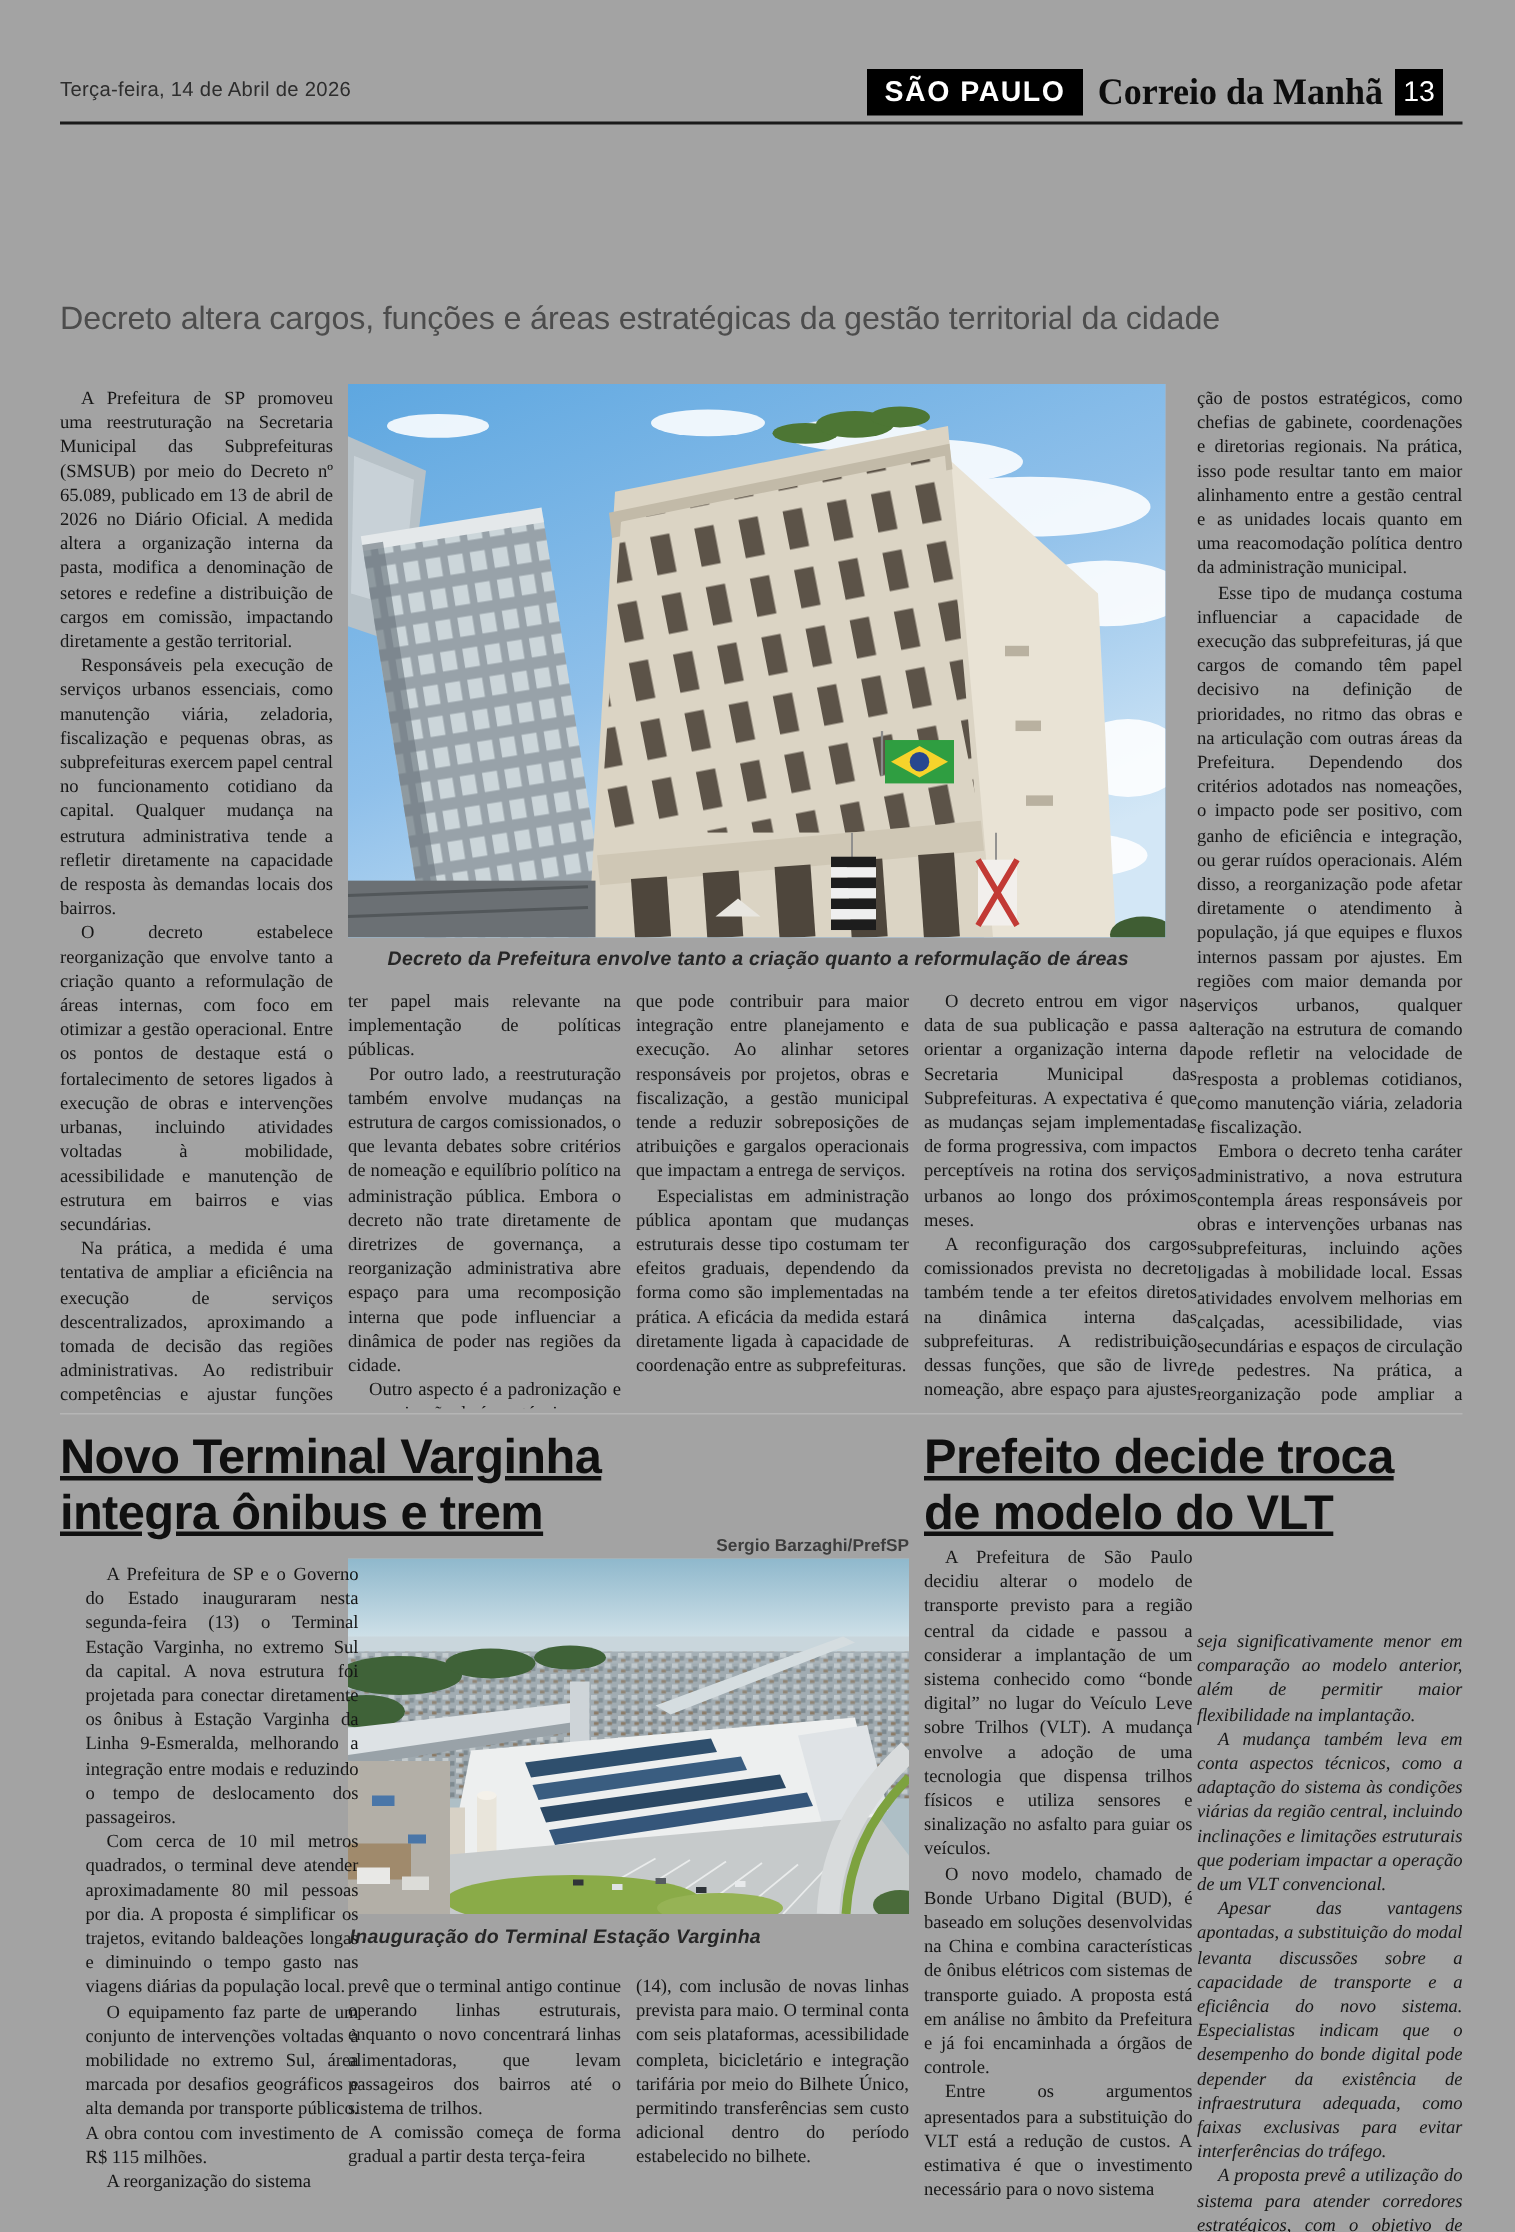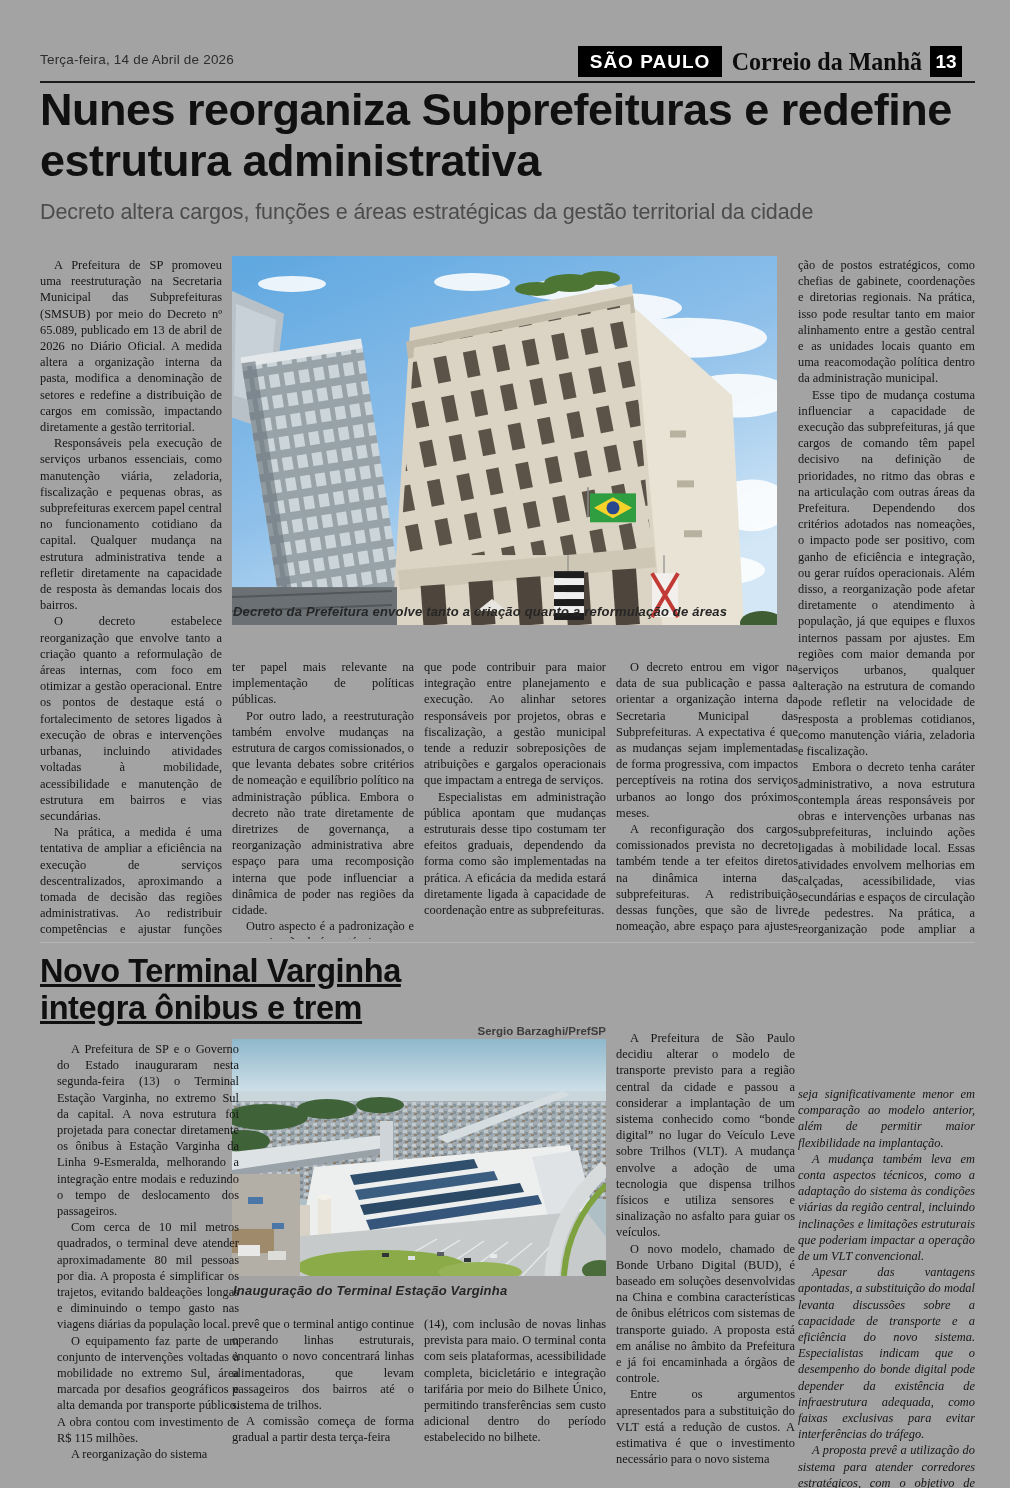--- a/index.html
+++ b/index.html
@@ -16,34 +16,34 @@
     display:flex;align-items:center;justify-content:center;
     font-size:19px;font-weight:bold;letter-spacing:1px;
   }
   .masthead{
     left:732px;top:46px;width:190px;height:31px;display:flex;align-items:center;justify-content:flex-end;
     font-family:"Liberation Serif",serif;font-weight:bold;font-size:25px;color:#0d0d0d;
     transform:scaleX(.96);transform-origin:right center;white-space:nowrap;
   }
   .pagenum-badge{
     left:930px;top:46px;width:32px;height:31px;background:#000;color:#fff;
-    display:flex;align-items:center;justify-content:center;font-size:19px;font-weight:bold;
+    display:flex;align-items:center;justify-content:center;font-size:19px;font-weight:normal;
   }
   .header-rule{left:40px;top:81px;width:935px;height:2px;background:#1a1a1a;}
   
   .h1{
     left:40px;top:84px;width:940px;font-size:45px;line-height:1.14;font-weight:600;
     color:#101010;letter-spacing:-.5px;
   }
   .subhead{left:40px;top:200px;width:940px;font-size:21.5px;color:#4c4c4c;letter-spacing:-.1px;}
   .credit{font-size:11.5px;font-weight:600;color:#3d3d3d;text-align:right;}
   .credit1{left:232px;top:241px;width:545px;}
   .photo1{left:232px;top:256px;width:545px;height:369px;overflow:hidden;background:#9cc2e4;}
   .caption{font-size:13px;font-style:italic;font-weight:600;color:#262626;letter-spacing:.2px;}
-  .caption1{left:233px;top:604px;width:545px;}
+  .caption1{left:233px;top:631px;width:545px;text-align:center;}
   .bodycol{overflow:hidden;}
   .bodycol p{
     margin:0;font-family:"Liberation Serif",serif;font-size:12.4px;line-height:16.2px;
     text-align:justify;text-indent:14px;color:#151515;
   }
   .cont p:first-child{text-indent:0;}
   .a1c1{left:40px;top:257px;width:182px;height:682px;}
   .a1c2{left:232px;top:659px;width:182px;height:280px;}
   .a1c3{left:424px;top:659px;width:182px;height:280px;}
   .a1c4{left:616px;top:659px;width:182px;height:280px;}
@@ -72,21 +72,20 @@
   <div class="abs date">Terça-feira, 14 de Abril de 2026</div>
   <div class="abs section-badge">
     <span>SÃO PAULO</span>
   </div>
   <div class="abs masthead">Correio da Manhã</div>
   <div class="abs pagenum-badge">
     <span>13</span>
   </div>
   <div class="abs header-rule"></div>
 
-  <div class="abs h1">Nunes reorganiza Subprefeituras e redefine estrutura administrativa</div>
   <div class="abs subhead">Decreto altera cargos, funções e áreas estratégicas da gestão territorial da cidade</div>
 
   <div class="abs photo1">
     <svg viewBox="0 0 545 370" width="545" height="369" preserveAspectRatio="none">
       <defs>
         <linearGradient id="sky1" x1="0" y1="0" x2="0.6" y2="1">
           <stop offset="0" stop-color="#5ea7e0"></stop>
           <stop offset="0.55" stop-color="#8fc0ea"></stop>
           <stop offset="1" stop-color="#d3e7f6"></stop>
         </linearGradient>
@@ -301,20 +300,21 @@
       <p>A reorganização do sistema</p>
     </div>
   <div class="abs bodycol cont a2c2">
       <p>prevê que o terminal antigo continue operando linhas estruturais, enquanto o novo concentrará linhas alimentadoras, que levam passageiros dos bairros até o sistema de trilhos.</p>
       <p>A comissão começa de forma gradual a partir desta terça-feira</p>
     </div>
   <div class="abs bodycol cont a2c3">
       <p>(14), com inclusão de novas linhas prevista para maio. O terminal conta com seis plataformas, acessibilidade completa, bicicletário e integração tarifária por meio do Bilhete Único, permitindo transferências sem custo adicional dentro do período estabelecido no bilhete.</p>
     </div>
 
+  <div class="abs h2 h2b">Prefeito decide troca de modelo do VLT</div>
   <div class="abs bodycol a3c1">
       <p>A Prefeitura de São Paulo decidiu alterar o modelo de transporte previsto para a região central da cidade e passou a considerar a implantação de um sistema conhecido como “bonde digital” no lugar do Veículo Leve sobre Trilhos (VLT). A mudança envolve a adoção de uma tecnologia que dispensa trilhos físicos e utiliza sensores e sinalização no asfalto para guiar os veículos.</p>
       <p>O novo modelo, chamado de Bonde Urbano Digital (BUD), é baseado em soluções desenvolvidas na China e combina características de ônibus elétricos com sistemas de transporte guiado. A proposta está em análise no âmbito da Prefeitura e já foi encaminhada a órgãos de controle.</p>
       <p>Entre os argumentos apresentados para a substituição do VLT está a redução de custos. A estimativa é que o investimento necessário para o novo sistema</p>
     </div>
   <div class="abs bodycol cont a3c2">
       <p>seja significativamente menor em comparação ao modelo anterior, além de permitir maior flexibilidade na implantação.</p>
       <p>A mudança também leva em conta aspectos técnicos, como a adaptação do sistema às condições viárias da região central, incluindo inclinações e limitações estruturais que poderiam impactar a operação de um VLT convencional.</p>
       <p>Apesar das vantagens apontadas, a substituição do modal levanta discussões sobre a capacidade de transporte e a eficiência do novo sistema. Especialistas indicam que o desempenho do bonde digital pode depender da existência de infraestrutura adequada, como faixas exclusivas para evitar interferências do tráfego.</p>
       <p>A proposta prevê a utilização do sistema para atender corredores estratégicos, com o objetivo de melhorar a circulação e ampliar a oferta de transporte público.</p>

